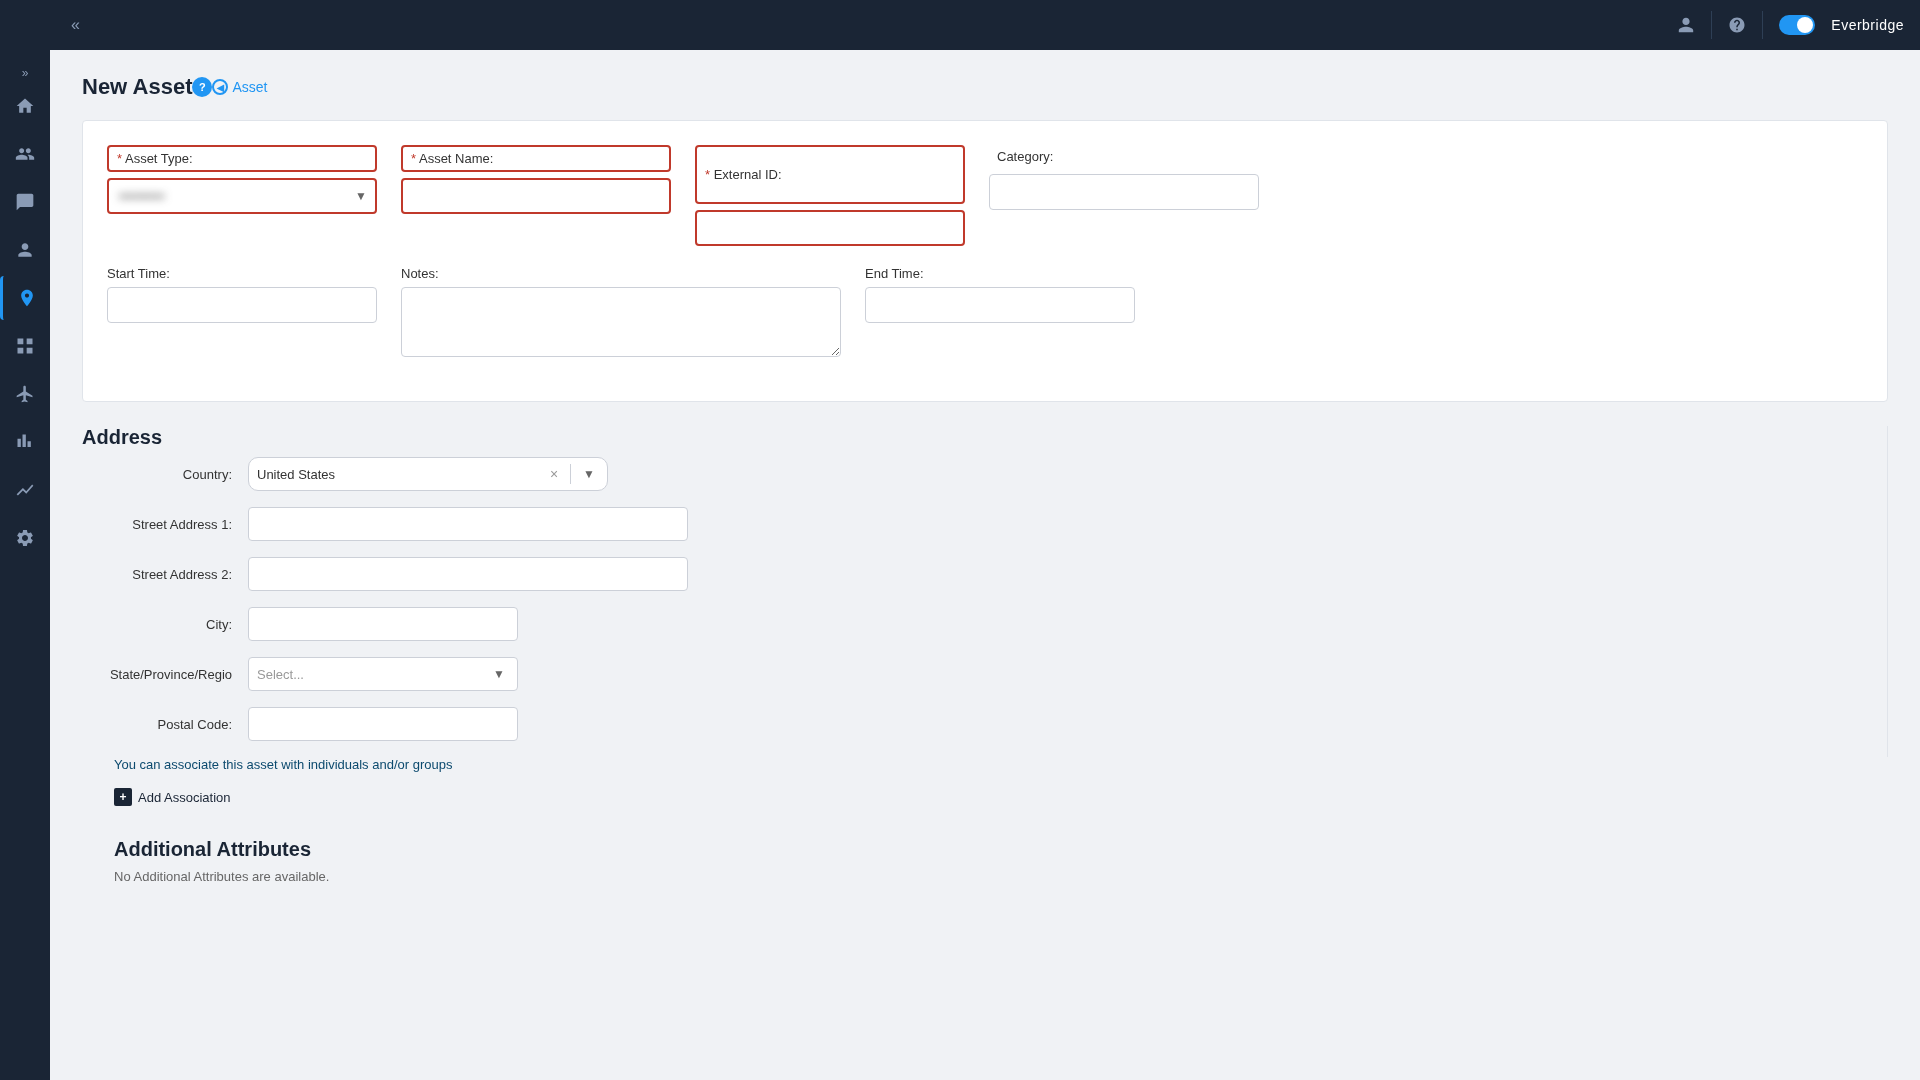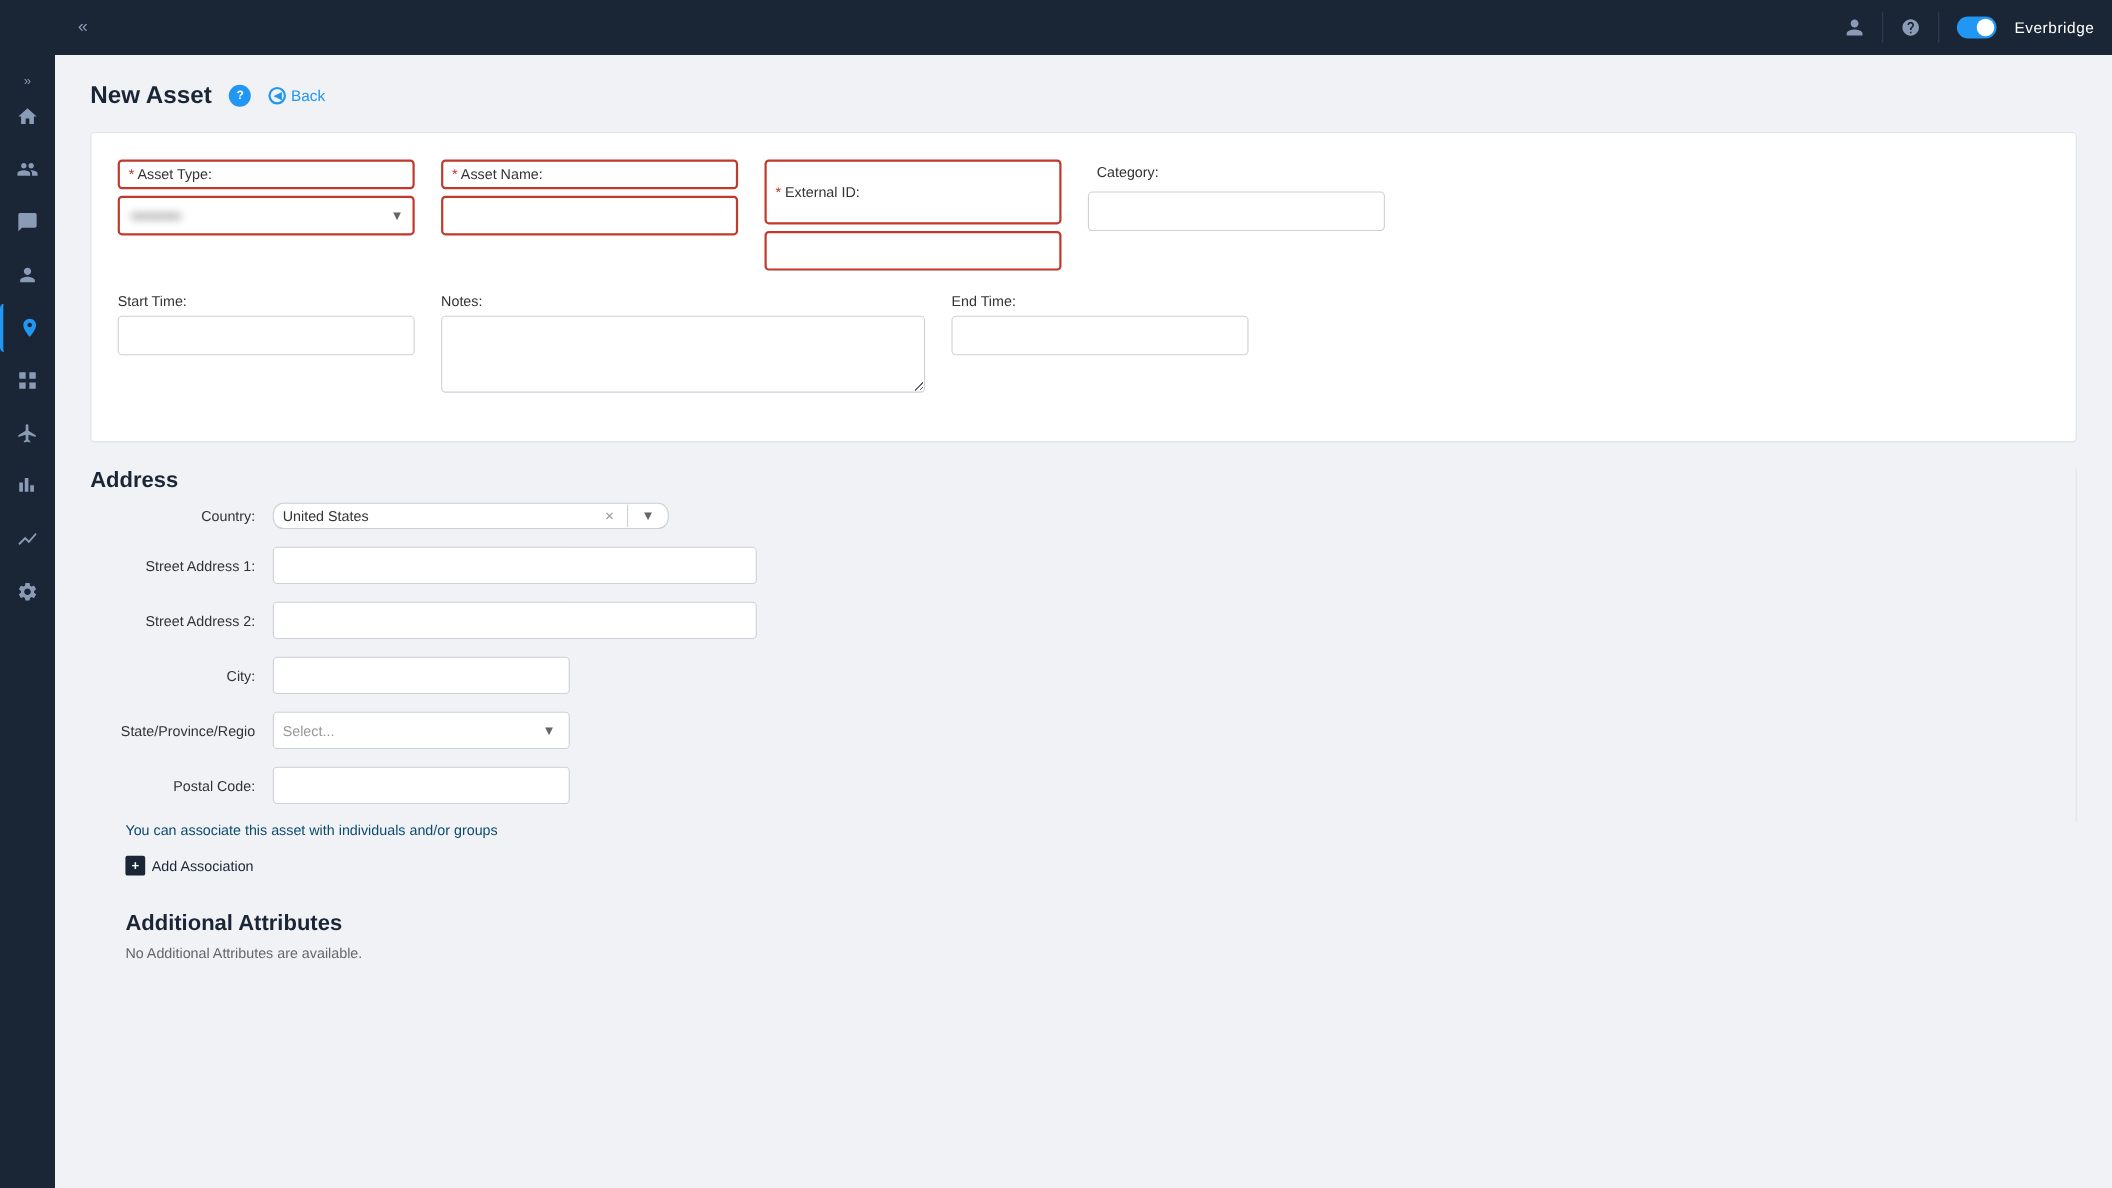--- a/index.html
+++ b/index.html
@@ -35,21 +35,21 @@
     .main {
       margin-left: 50px;
       margin-top: 50px;
       flex: 1;
       overflow-y: auto;
       padding: 24px 32px;
       background: #f0f2f5;
     }
 
     
-    .page-header { display: flex; align-items: center; gap: 16px; margin-bottom: 20px; }
+    .page-header { display: flex; align-items: center; gap: 0; margin-bottom: 20px; }
     .page-title { font-size: 22px; font-weight: 600; color: #1a2535; }
     .help-icon { width: 20px; height: 20px; border-radius: 50%; background: #2196f3; color: white; display: flex; align-items: center; justify-content: center; font-size: 11px; font-weight: bold; cursor: pointer; }
     .back-btn { display: flex; align-items: center; gap: 4px; color: #2196f3; cursor: pointer; font-size: 14px; text-decoration: none; }
     .back-icon { width: 16px; height: 16px; border-radius: 50%; border: 2px solid #2196f3; display: flex; align-items: center; justify-content: center; font-size: 10px; }
 
     
     .form-card { background: #fff; border-radius: 4px; padding: 24px; margin-bottom: 24px; border: 1px solid #e0e4ea; }
 
     
     .fields-row { display: flex; gap: 24px; margin-bottom: 20px; flex-wrap: wrap; }
@@ -74,21 +74,21 @@
     .section-subtitle { font-size: 13px; color: #0c4a6e; margin-bottom: 16px; }
 
     
     .address-row { display: flex; align-items: center; margin-bottom: 16px; gap: 16px; }
     .address-label { font-size: 13px; color: #333; font-weight: 500; min-width: 150px; text-align: right; }
     .address-input { height: 34px; border: 1px solid #ccd0d8; border-radius: 4px; padding: 0 10px; font-size: 13px; outline: none; background: #fff; }
     .address-input.full { width: 440px; }
     .address-input.medium { width: 270px; }
 
     
-    .country-select { display: flex; align-items: center; border: 1px solid #ccd0d8; border-radius: 10px; background: #fff; height: 24px; padding: 0 8px; width: 360px; gap: 4px; }
+    .country-select { display: flex; align-items: center; border: 1px solid #ccd0d8; border-radius: 10px; background: #fff; height: 34px; padding: 0 8px; width: 360px; gap: 4px; }
     .country-value { flex: 1; font-size: 13px; color: #333; }
     .clear-icon { color: #999; cursor: pointer; font-size: 14px; padding: 2px 4px; }
     .dropdown-icon { color: #666; font-size: 12px; padding: 2px 4px; }
 
     
     .state-select { display: flex; align-items: center; border: 1px solid #ccd0d8; border-radius: 4px; background: #fff; height: 34px; padding: 0 8px; width: 270px; gap: 4px; }
     .state-placeholder { flex: 1; font-size: 13px; color: #999; }
 
     
     .add-association { display: flex; align-items: center; gap: 6px; color: #1a2535; font-size: 13px; cursor: pointer; margin-top: 4px; }
@@ -192,21 +192,21 @@
   </div>
 </div>
 
 <div class="main">
 
   <div class="page-header">
     <h1 class="page-title">New Asset</h1>
     <div class="help-icon">?</div>
     <div class="back-btn">
       <div class="back-icon">◀</div>
-      <span>Back</span>
+      <span>Asset</span>
     </div>
   </div>
 
   <div class="form-card">
     <div class="fields-row">
 
       <div class="field-group">
         <div class="field-label required required-border" style="padding: 4px 8px; display:inline-block;">Asset Type:</div>
         <div class="field-select-wrapper required-border asset-type-w">
           <span class="blurred-text">••••••••••</span>

